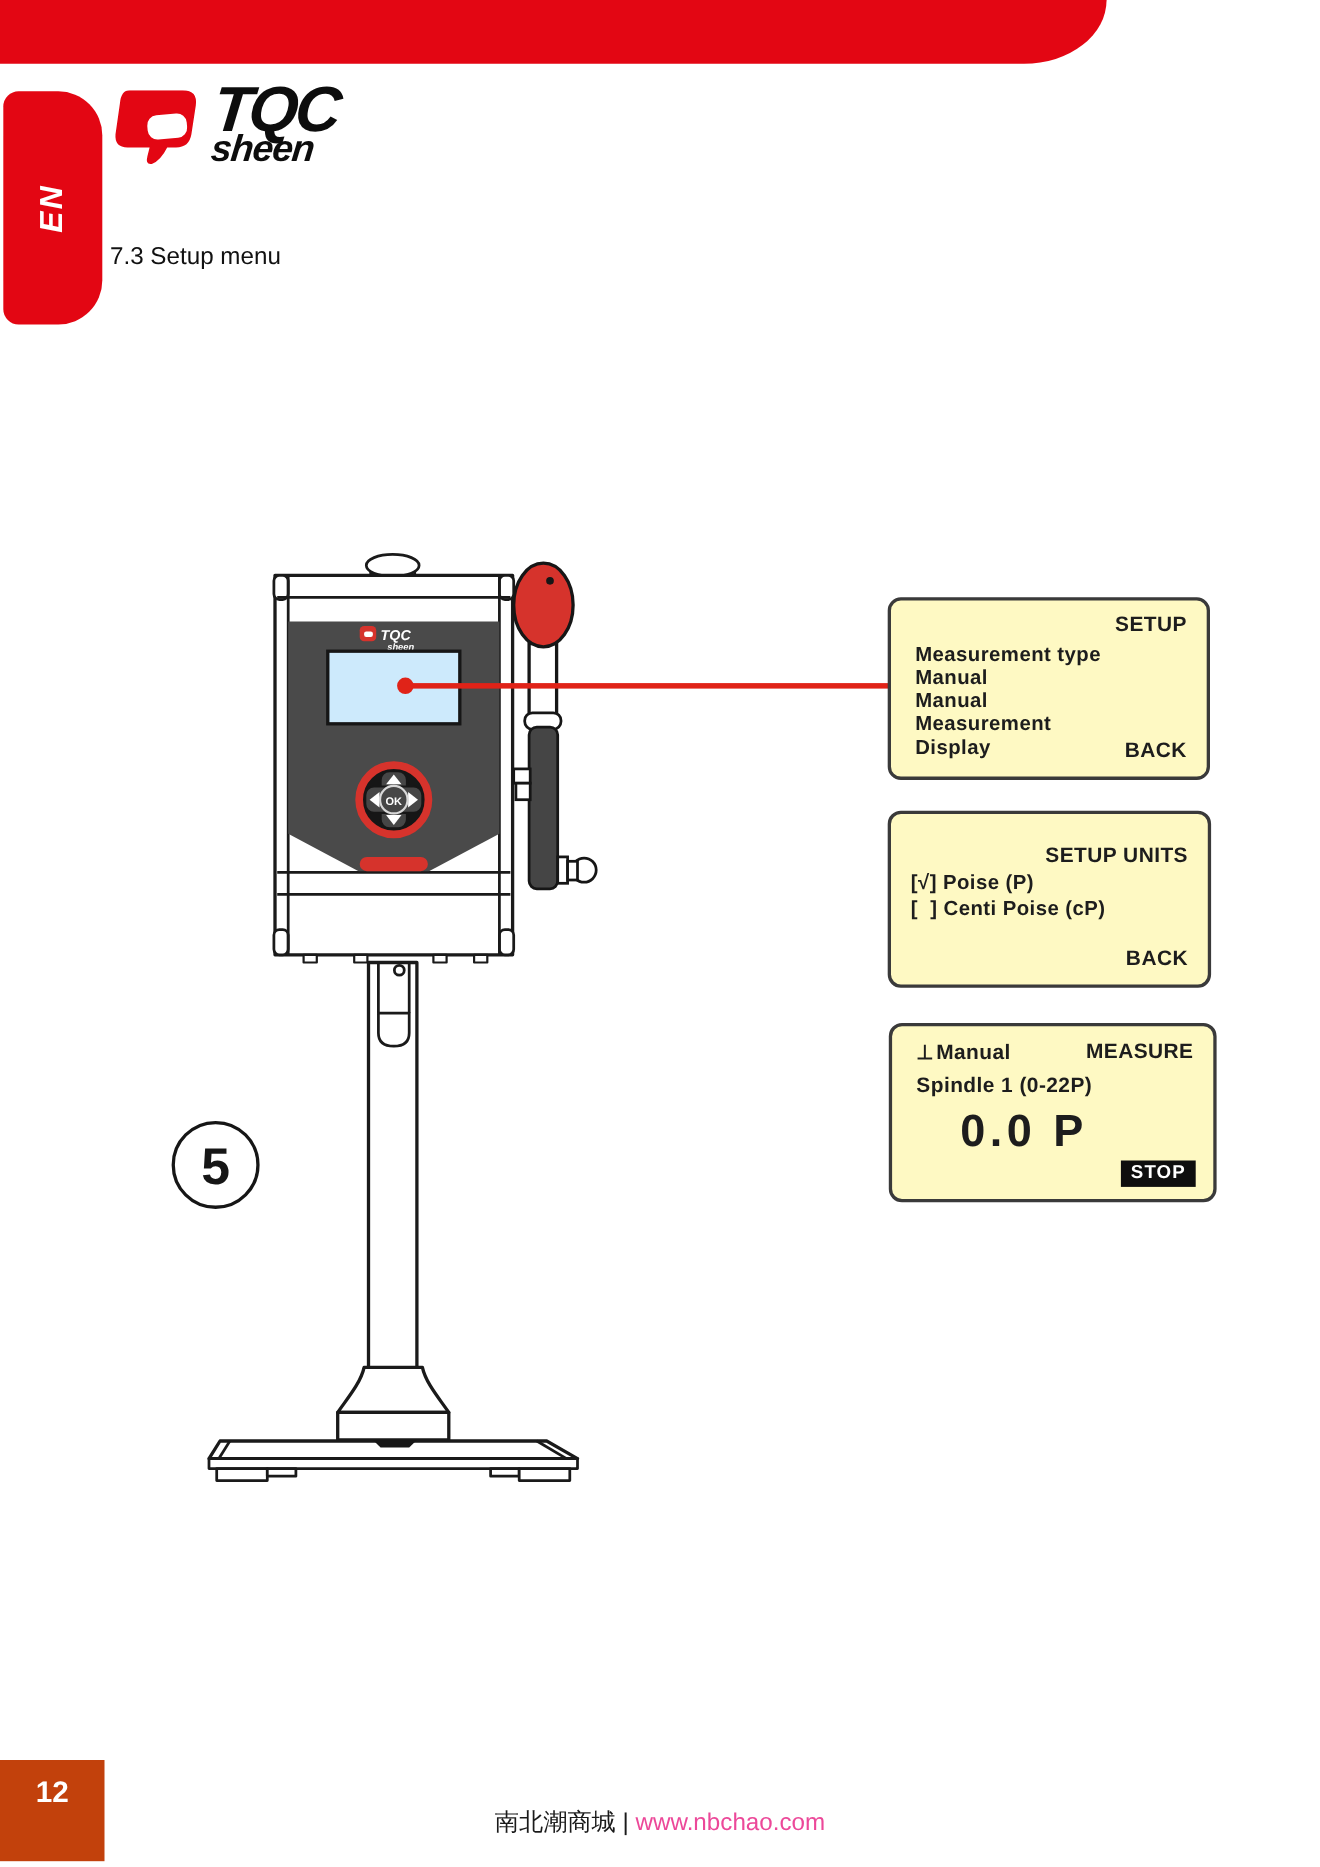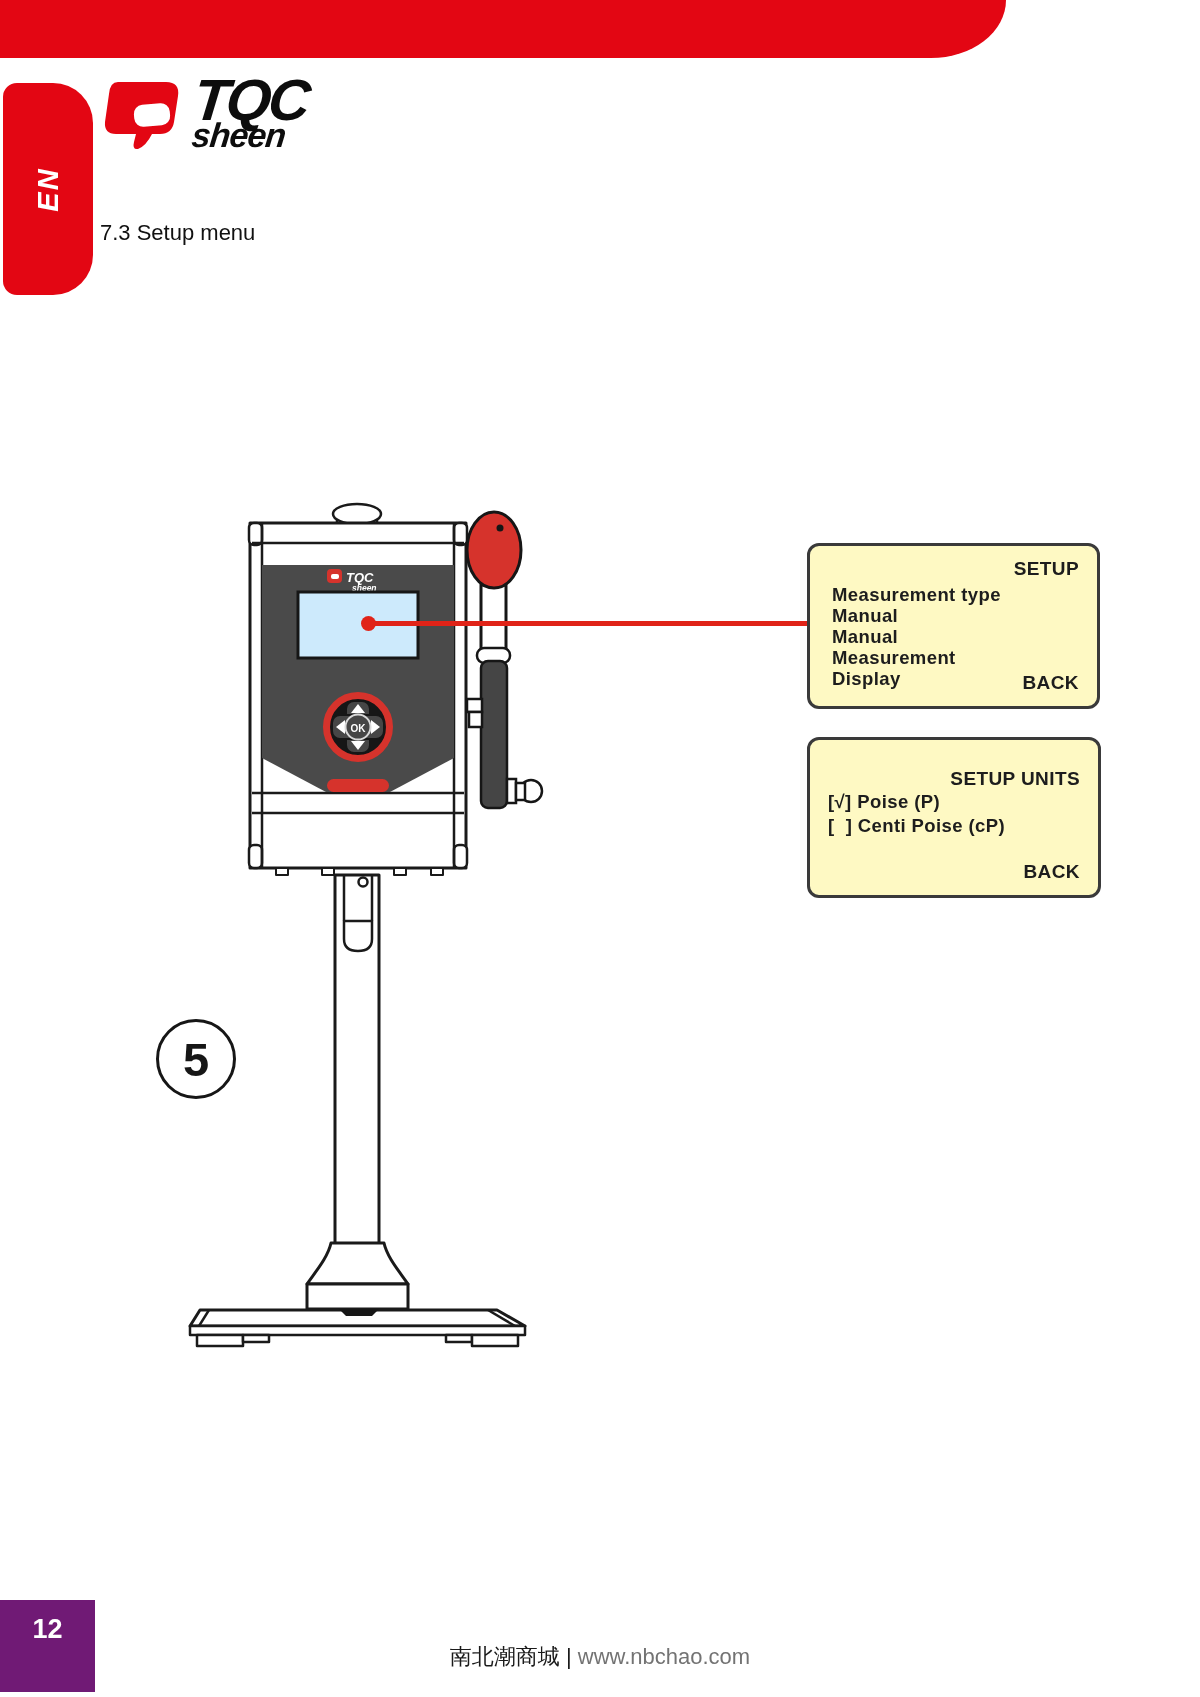--- a/index.html
+++ b/index.html
@@ -46,25 +46,25 @@
   .box-measure{left:808px;top:930px;width:292px;height:157px;}
   .measure-row{position:absolute;left:22px;right:18px;top:13px;display:flex;justify-content:space-between;
                font-size:19px;}
   .measure-spindle{position:absolute;left:22px;top:44px;font-size:19px;}
   .measure-value{position:absolute;left:62px;top:72px;font-size:41px;letter-spacing:4px;}
   .stop-badge{position:absolute;right:16px;bottom:11px;background:#0e0e0e;color:#fff;
               font-size:17px;padding:1px 9px 3px 9px;letter-spacing:1px;}
   .mode-icon{font-size:18px;margin-right:2px;}
 
   
-  .page-num{left:0;top:1600px;width:95px;height:92px;background:#701a75;color:#fff;
+  .page-num{left:0;top:1600px;width:95px;height:92px;background:#c2410c;color:#fff;
             display:flex;align-items:flex-start;justify-content:center;}
   .page-num span{font-size:27px;font-weight:700;margin-top:14px;}
   .footer{left:0;top:1642px;width:1200px;text-align:center;font-size:22px;color:#1a1a1a;}
-  .footer a{color:#737373;text-decoration:none;}
+  .footer a{color:#ec4899;text-decoration:none;}
 </style>
 </head>
 <body>
 
 <div class="page">
 
   <div class="abs banner"></div>
 
   <div class="abs en-tab">
     <span>EN</span>
@@ -187,20 +187,29 @@
         <span>Poise (P)</span>
       </div>
       <div>
         <span style="white-space:pre;">[  ]</span>
         <span>Centi Poise (cP)</span>
       </div>
     </div>
     <div class="sb-back">BACK</div>
   </div>
 
+  <div class="abs screen-box box-measure">
+    <div class="measure-row">
+      <span><span class="mode-icon">⊥</span><span>Manual</span></span>
+      <span>MEASURE</span>
+    </div>
+    <div class="measure-spindle">Spindle 1 (0-22P)</div>
+    <div class="measure-value">0.0 P</div>
+    <div class="stop-badge">STOP</div>
+  </div>
 
   <div class="abs page-num">
     <span>12</span>
   </div>
   <div class="abs footer">
     <span>南北潮商城</span>
     <span>|</span>
     <a href="#">www.nbchao.com</a>
   </div>
 

